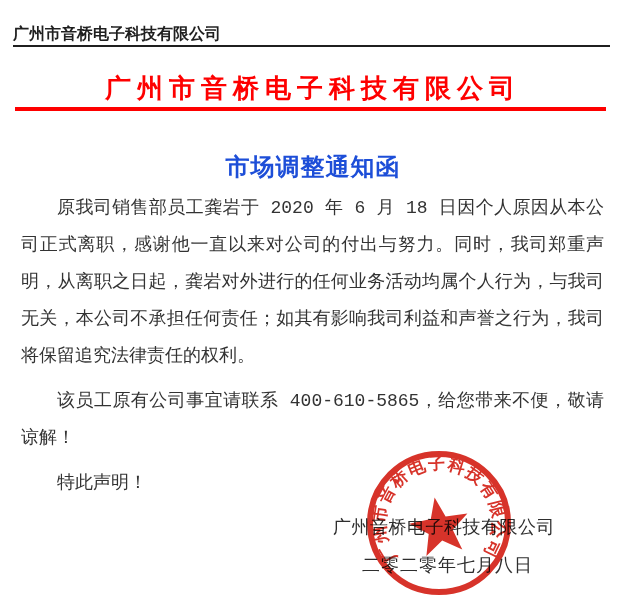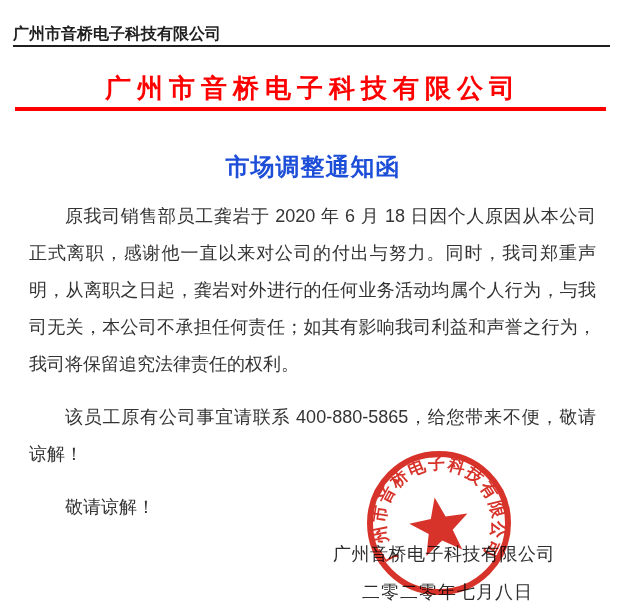--- a/index.html
+++ b/index.html
@@ -54,24 +54,25 @@
   }
 
   
   .content {
     margin: 0 14px 0 13px;
     color: #333333;
     font-size: 18px;
     line-height: 37px;
   }
   .content p {
-    margin: 16px;
+    margin: 8px;
     text-align: justify;
     text-align-last: left;
     text-indent: 2em;
+    font-family: Liberation Mono, monospace;
   }
   .para-1 { margin-top: 57px; }
   .para-2 { margin-top: 5px; }
   .para-3 { margin-top: 8px; }
 
   
   .sig-company {
     margin: 13px 0 0 320px;
     font-size: 18px;
     line-height: 24px;
@@ -110,22 +111,22 @@
   <div class="letterhead">广州市音桥电子科技有限公司</div>
 
   <div class="company-title">广州市音桥电子科技有限公司</div>
 
   <div class="red-rule"></div>
 
   <div class="doc-title">市场调整通知函</div>
 
   <div class="content">
     <p class="para-1">原我司销售部员工龚岩于 2020 年 6 月 18 日因个人原因从本公司正式离职，感谢他一直以来对公司的付出与努力。同时，我司郑重声明，从离职之日起，龚岩对外进行的任何业务活动均属个人行为，与我司无关，本公司不承担任何责任；如其有影响我司利益和声誉之行为，我司将保留追究法律责任的权利。</p>
-    <p class="para-2">该员工原有公司事宜请联系 400-880-5865，给您带来不便，敬请谅解！</p>
-    <p class="para-3">敬请谅解！</p>
+    <p class="para-2">该员工原有公司事宜请联系 400-610-5865，给您带来不便，敬请谅解！</p>
+    <p class="para-3">特此声明！</p>
 
     <div class="sig-company">广州音桥电子科技有限公司</div>
     <div class="sig-date">二零二零年七月八日</div>
   </div>
 
   <svg class="seal" viewBox="0 0 150 150" aria-hidden="true">
     <circle cx="75" cy="74" r="69" fill="none" stroke="#d5281e" stroke-width="6"></circle>
     <polygon fill="#d5281e" points="70.6,48.5 81.6,67.5 103.4,64.4 88.7,80.8 98.3,100.5 78.2,91.6 62.4,106.9 64.7,85.0 45.3,74.7 66.8,70.1"></polygon>
     <defs>
       <path id="seal-arc" d="M 33.6 108.7 A 54 54 0 1 1 116.4 108.7" fill="none"></path>

